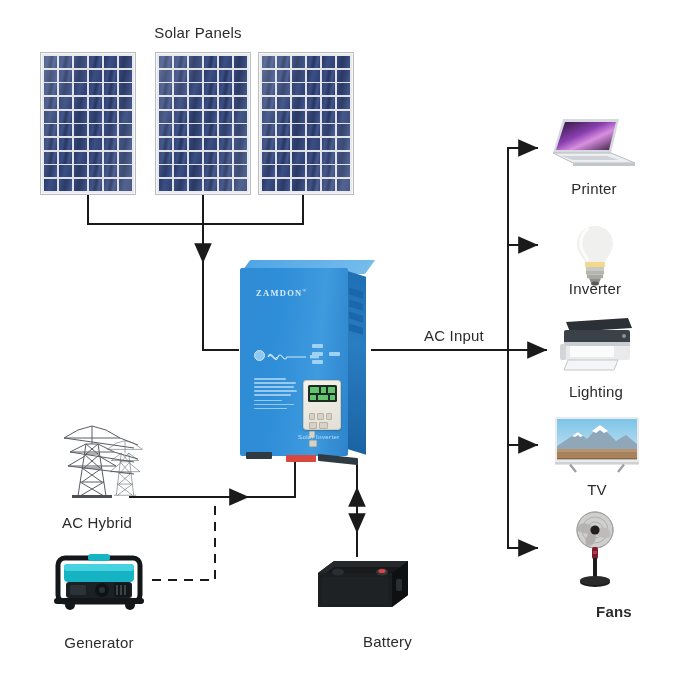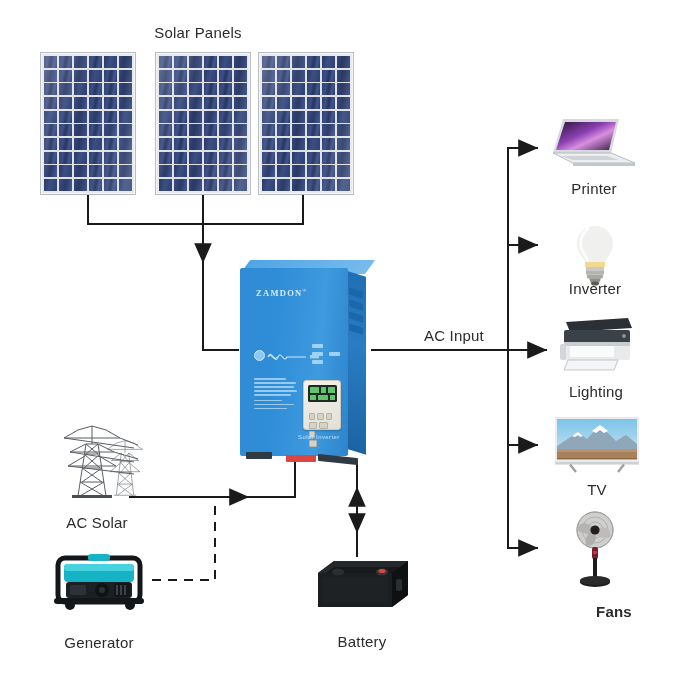--- a/index.html
+++ b/index.html
@@ -491,21 +491,21 @@
       <path d="M32,102 L68,102"></path>
       <path d="M42,48 L58,48 M40,66 L60,66 M38,84 L62,84"></path>
       <path d="M22,28 L78,28 M28,46 L72,46 M26,64 L74,64"></path>
       <path d="M22,28 L36,18 L50,14 L64,18 L78,28"></path>
       <path d="M28,46 L44,34 M72,46 L56,34"></path>
       <path d="M26,64 L43,50 M74,64 L57,50"></path>
       <path d="M44,34 L56,48 M56,34 L44,48 M42,48 L58,66 M58,48 L42,66 M40,66 L60,84 M60,66 L40,84 M38,84 L62,102 M62,84 L38,102"></path>
     </g>
     <rect x="72" y="92" width="26" height="2.4" fill="#4a4f55"></rect>
   </svg>
-  <div class="lbl" style="left:47px; top:514px; width:100px;">AC Solar</div>
+  <div class="lbl" style="left:47px; top:514px; width:100px;">AC Hybrid</div>
 
   <svg id="generator" viewBox="0 0 110 62">
     <g>
       <rect x="14" y="6" width="82" height="44" rx="7" fill="none" stroke="#14171a" stroke-width="5"></rect>
       <rect x="20" y="12" width="70" height="18" rx="4" fill="#16b3c4"></rect>
       <rect x="20" y="12" width="70" height="7" rx="3" fill="#46d2df"></rect>
       <rect x="22" y="30" width="66" height="16" rx="3" fill="#1b2024"></rect>
       <rect x="26" y="33" width="16" height="10" rx="2" fill="#2c3338"></rect>
       <circle cx="58" cy="38" r="7" fill="#0f1316"></circle>
       <circle cx="58" cy="38" r="3" fill="#2a3236"></circle>
@@ -527,21 +527,21 @@
       <path d="M6,22 L22,10 L96,10 L96,16 L22,16 L6,28 Z" fill="#26292c"></path>
       <path d="M80,56 L96,44 L96,10 L80,22 Z" fill="#0e1012"></path>
       <rect x="6" y="22" width="74" height="34" fill="#1c1f22"></rect>
       <rect x="10" y="26" width="66" height="26" fill="#202326" opacity=".7"></rect>
       <ellipse cx="70" cy="21" rx="6" ry="3.4" fill="#33373a"></ellipse>
       <ellipse cx="70" cy="20" rx="3.6" ry="2" fill="#d9473f"></ellipse>
       <ellipse cx="26" cy="21" rx="6" ry="3.4" fill="#2a2e31"></ellipse>
       <rect x="84" y="28" width="6" height="12" rx="2" fill="#2b2f32"></rect>
     </g>
   </svg>
-  <div class="lbl" style="left:312px; top:633px; width:100px;">Battery</div>
+  <div class="lbl" style="left:312px; top:633px; width:100px;text-align:right;">Battery</div>
 
   <svg class="appl" id="laptop" viewBox="0 0 90 58">
     <defs>
       <linearGradient id="lcdg" x1="0" y1="0" x2="1" y2="1">
         <stop offset="0" stop-color="#2a1436"></stop>
         <stop offset=".42" stop-color="#8a3fb0"></stop>
         <stop offset=".62" stop-color="#d98fe0"></stop>
         <stop offset="1" stop-color="#311a3d"></stop>
       </linearGradient>
     </defs>

